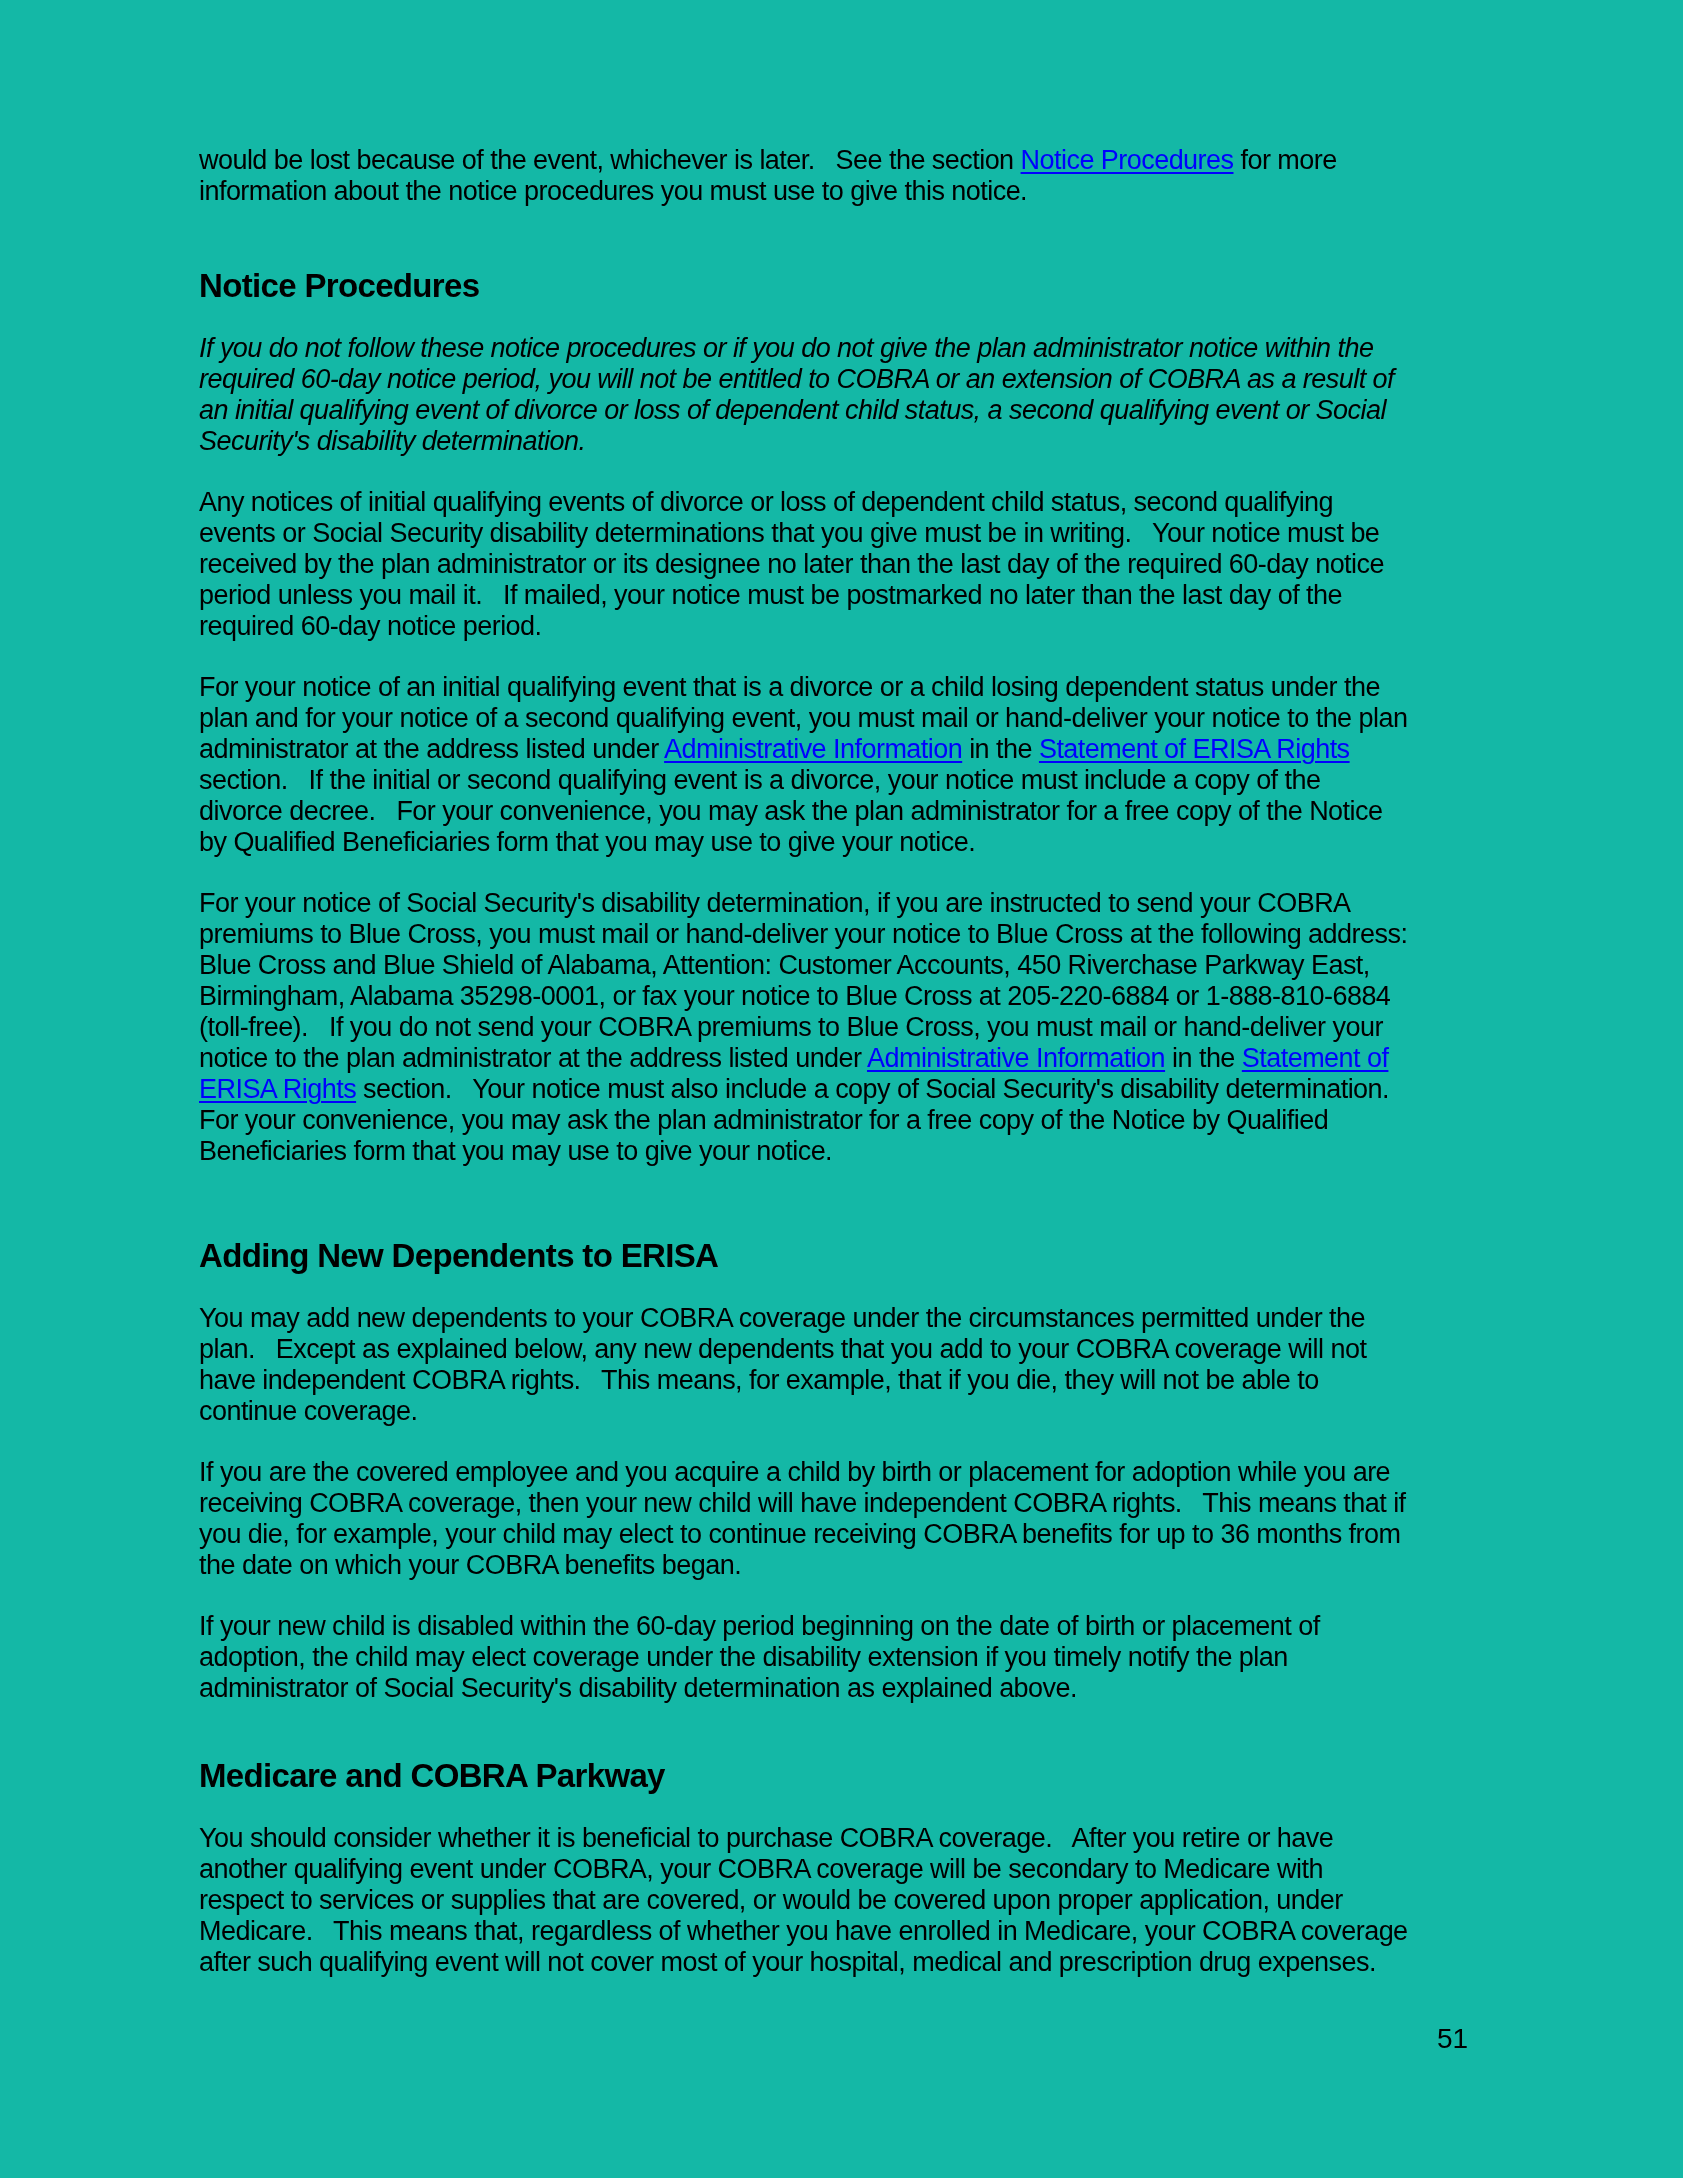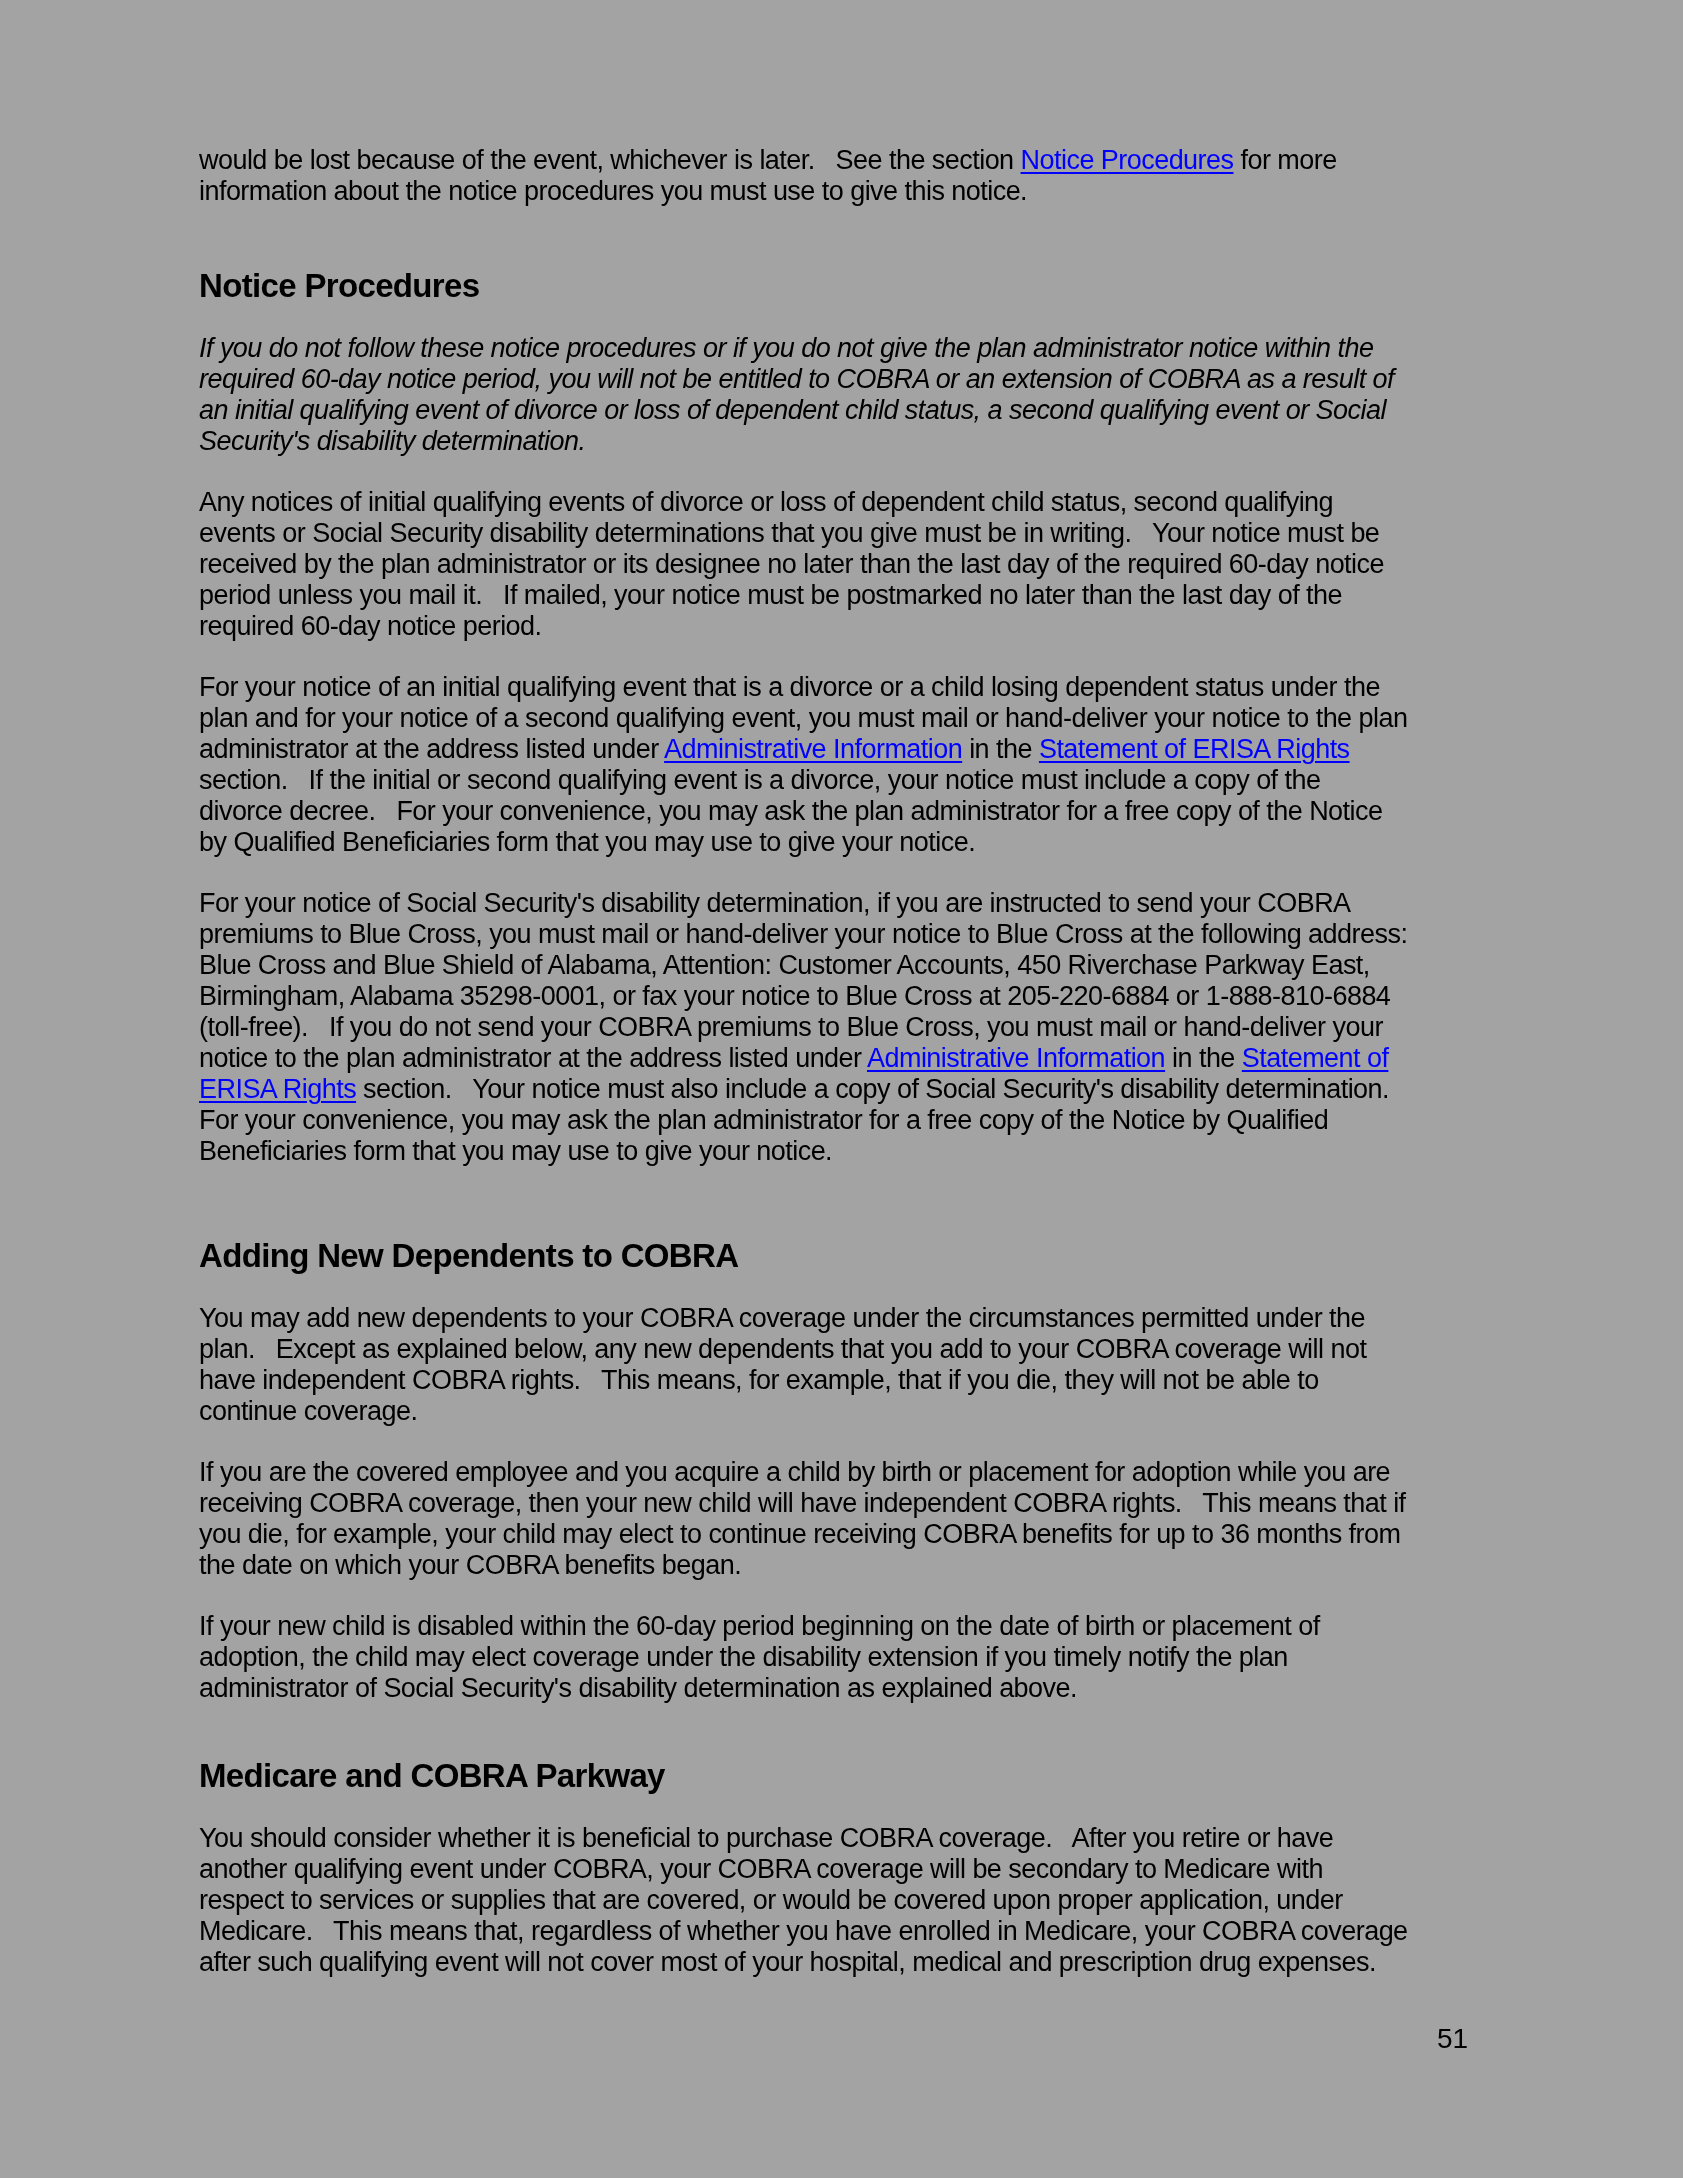--- a/index.html
+++ b/index.html
@@ -4,21 +4,21 @@
 <style>
   html, body {
     margin: 0; padding: 0;
     width: 1683px; height: 2178px;
     background: #ffffff;
     overflow: hidden;
   }
   .page {
     position: relative;
     width: 1683px; height: 2178px;
-    background: #a3a3a3;
+    background: #14b8a6;
     font-family: "Liberation Sans", "DejaVu Sans", sans-serif;
     color: #000000;
   }
   .doc-content {
     position: absolute;
     left: 199px; top: 145px;
     width: 1272px;
     font-size: 27px;
     line-height: 31px;
     letter-spacing: -0.02em;
@@ -56,21 +56,21 @@
 <body>
 
 <div class="page" data-name="document-page">
   <div class="doc-content" data-name="document-content">
       <p class="doc-paragraph" data-name="paragraph-notice-intro"><span data-name="text-run">would be lost because of the event, whichever is later.   See the section </span><a class="doc-link" href="#" data-name="notice-procedures-link">Notice Procedures</a><span data-name="text-run"> for more</span><br><span data-name="text-run">information about the notice procedures you must use to give this notice.</span></p>
       <h2 class="doc-heading" data-name="heading-notice-procedures">Notice Procedures</h2>
       <p class="doc-paragraph italic" data-name="paragraph-notice-warning"><span data-name="text-run">If you do not follow these notice procedures or if you do not give the plan administrator notice within the</span><br><span data-name="text-run">required 60-day notice period, you will not be entitled to COBRA or an extension of COBRA as a result of</span><br><span data-name="text-run">an initial qualifying event of divorce or loss of dependent child status, a second qualifying event or Social</span><br><span data-name="text-run">Security's disability determination.</span></p>
       <p class="doc-paragraph" data-name="paragraph-written-notice"><span data-name="text-run">Any notices of initial qualifying events of divorce or loss of dependent child status, second qualifying</span><br><span data-name="text-run">events or Social Security disability determinations that you give must be in writing.   Your notice must be</span><br><span data-name="text-run">received by the plan administrator or its designee no later than the last day of the required 60-day notice</span><br><span data-name="text-run">period unless you mail it.   If mailed, your notice must be postmarked no later than the last day of the</span><br><span data-name="text-run">required 60-day notice period.</span></p>
       <p class="doc-paragraph" data-name="paragraph-divorce-notice"><span data-name="text-run">For your notice of an initial qualifying event that is a divorce or a child losing dependent status under the</span><br><span data-name="text-run">plan and for your notice of a second qualifying event, you must mail or hand-deliver your notice to the plan</span><br><span data-name="text-run">administrator at the address listed under </span><a class="doc-link" href="#" data-name="administrative-information-link">Administrative Information</a><span data-name="text-run"> in the </span><a class="doc-link" href="#" data-name="statement-of-erisa-rights-link">Statement of ERISA Rights</a><br><span data-name="text-run">section.   If the initial or second qualifying event is a divorce, your notice must include a copy of the</span><br><span data-name="text-run">divorce decree.   For your convenience, you may ask the plan administrator for a free copy of the Notice</span><br><span data-name="text-run">by Qualified Beneficiaries form that you may use to give your notice.</span></p>
       <p class="doc-paragraph" data-name="paragraph-disability-notice"><span data-name="text-run">For your notice of Social Security's disability determination, if you are instructed to send your COBRA</span><br><span data-name="text-run">premiums to Blue Cross, you must mail or hand-deliver your notice to Blue Cross at the following address:</span><br><span data-name="text-run">Blue Cross and Blue Shield of Alabama, Attention: Customer Accounts, 450 Riverchase Parkway East,</span><br><span data-name="text-run">Birmingham, Alabama 35298-0001, or fax your notice to Blue Cross at 205-220-6884 or 1-888-810-6884</span><br><span data-name="text-run">(toll-free).   If you do not send your COBRA premiums to Blue Cross, you must mail or hand-deliver your</span><br><span data-name="text-run">notice to the plan administrator at the address listed under </span><a class="doc-link" href="#" data-name="administrative-information-link-2">Administrative Information</a><span data-name="text-run"> in the </span><a class="doc-link" href="#" data-name="statement-of-erisa-rights-link-2">Statement of</a><br><a class="doc-link" href="#" data-name="statement-of-erisa-rights-link-2-continued">ERISA Rights</a><span data-name="text-run"> section.   Your notice must also include a copy of Social Security's disability determination.</span><br><span data-name="text-run">For your convenience, you may ask the plan administrator for a free copy of the Notice by Qualified</span><br><span data-name="text-run">Beneficiaries form that you may use to give your notice.</span></p>
-      <h2 class="doc-heading" data-name="heading-adding-new-dependents-to-cobra">Adding New Dependents to COBRA</h2>
+      <h2 class="doc-heading" data-name="heading-adding-new-dependents-to-cobra">Adding New Dependents to ERISA</h2>
       <p class="doc-paragraph" data-name="paragraph-add-dependents"><span data-name="text-run">You may add new dependents to your COBRA coverage under the circumstances permitted under the</span><br><span data-name="text-run">plan.   Except as explained below, any new dependents that you add to your COBRA coverage will not</span><br><span data-name="text-run">have independent COBRA rights.   This means, for example, that if you die, they will not be able to</span><br><span data-name="text-run">continue coverage.</span></p>
       <p class="doc-paragraph" data-name="paragraph-newborn-rights"><span data-name="text-run">If you are the covered employee and you acquire a child by birth or placement for adoption while you are</span><br><span data-name="text-run">receiving COBRA coverage, then your new child will have independent COBRA rights.   This means that if</span><br><span data-name="text-run">you die, for example, your child may elect to continue receiving COBRA benefits for up to 36 months from</span><br><span data-name="text-run">the date on which your COBRA benefits began.</span></p>
       <p class="doc-paragraph" data-name="paragraph-disabled-child"><span data-name="text-run">If your new child is disabled within the 60-day period beginning on the date of birth or placement of</span><br><span data-name="text-run">adoption, the child may elect coverage under the disability extension if you timely notify the plan</span><br><span data-name="text-run">administrator of Social Security's disability determination as explained above.</span></p>
       <h2 class="doc-heading" data-name="heading-medicare-and-cobra-coverage">Medicare and COBRA Parkway</h2>
       <p class="doc-paragraph" data-name="paragraph-medicare-secondary"><span data-name="text-run">You should consider whether it is beneficial to purchase COBRA coverage.   After you retire or have</span><br><span data-name="text-run">another qualifying event under COBRA, your COBRA coverage will be secondary to Medicare with</span><br><span data-name="text-run">respect to services or supplies that are covered, or would be covered upon proper application, under</span><br><span data-name="text-run">Medicare.   This means that, regardless of whether you have enrolled in Medicare, your COBRA coverage</span><br><span data-name="text-run">after such qualifying event will not cover most of your hospital, medical and prescription drug expenses.</span></p>
     </div>
   <div class="page-number" data-name="page-number">51</div>
 </div>
 
 

